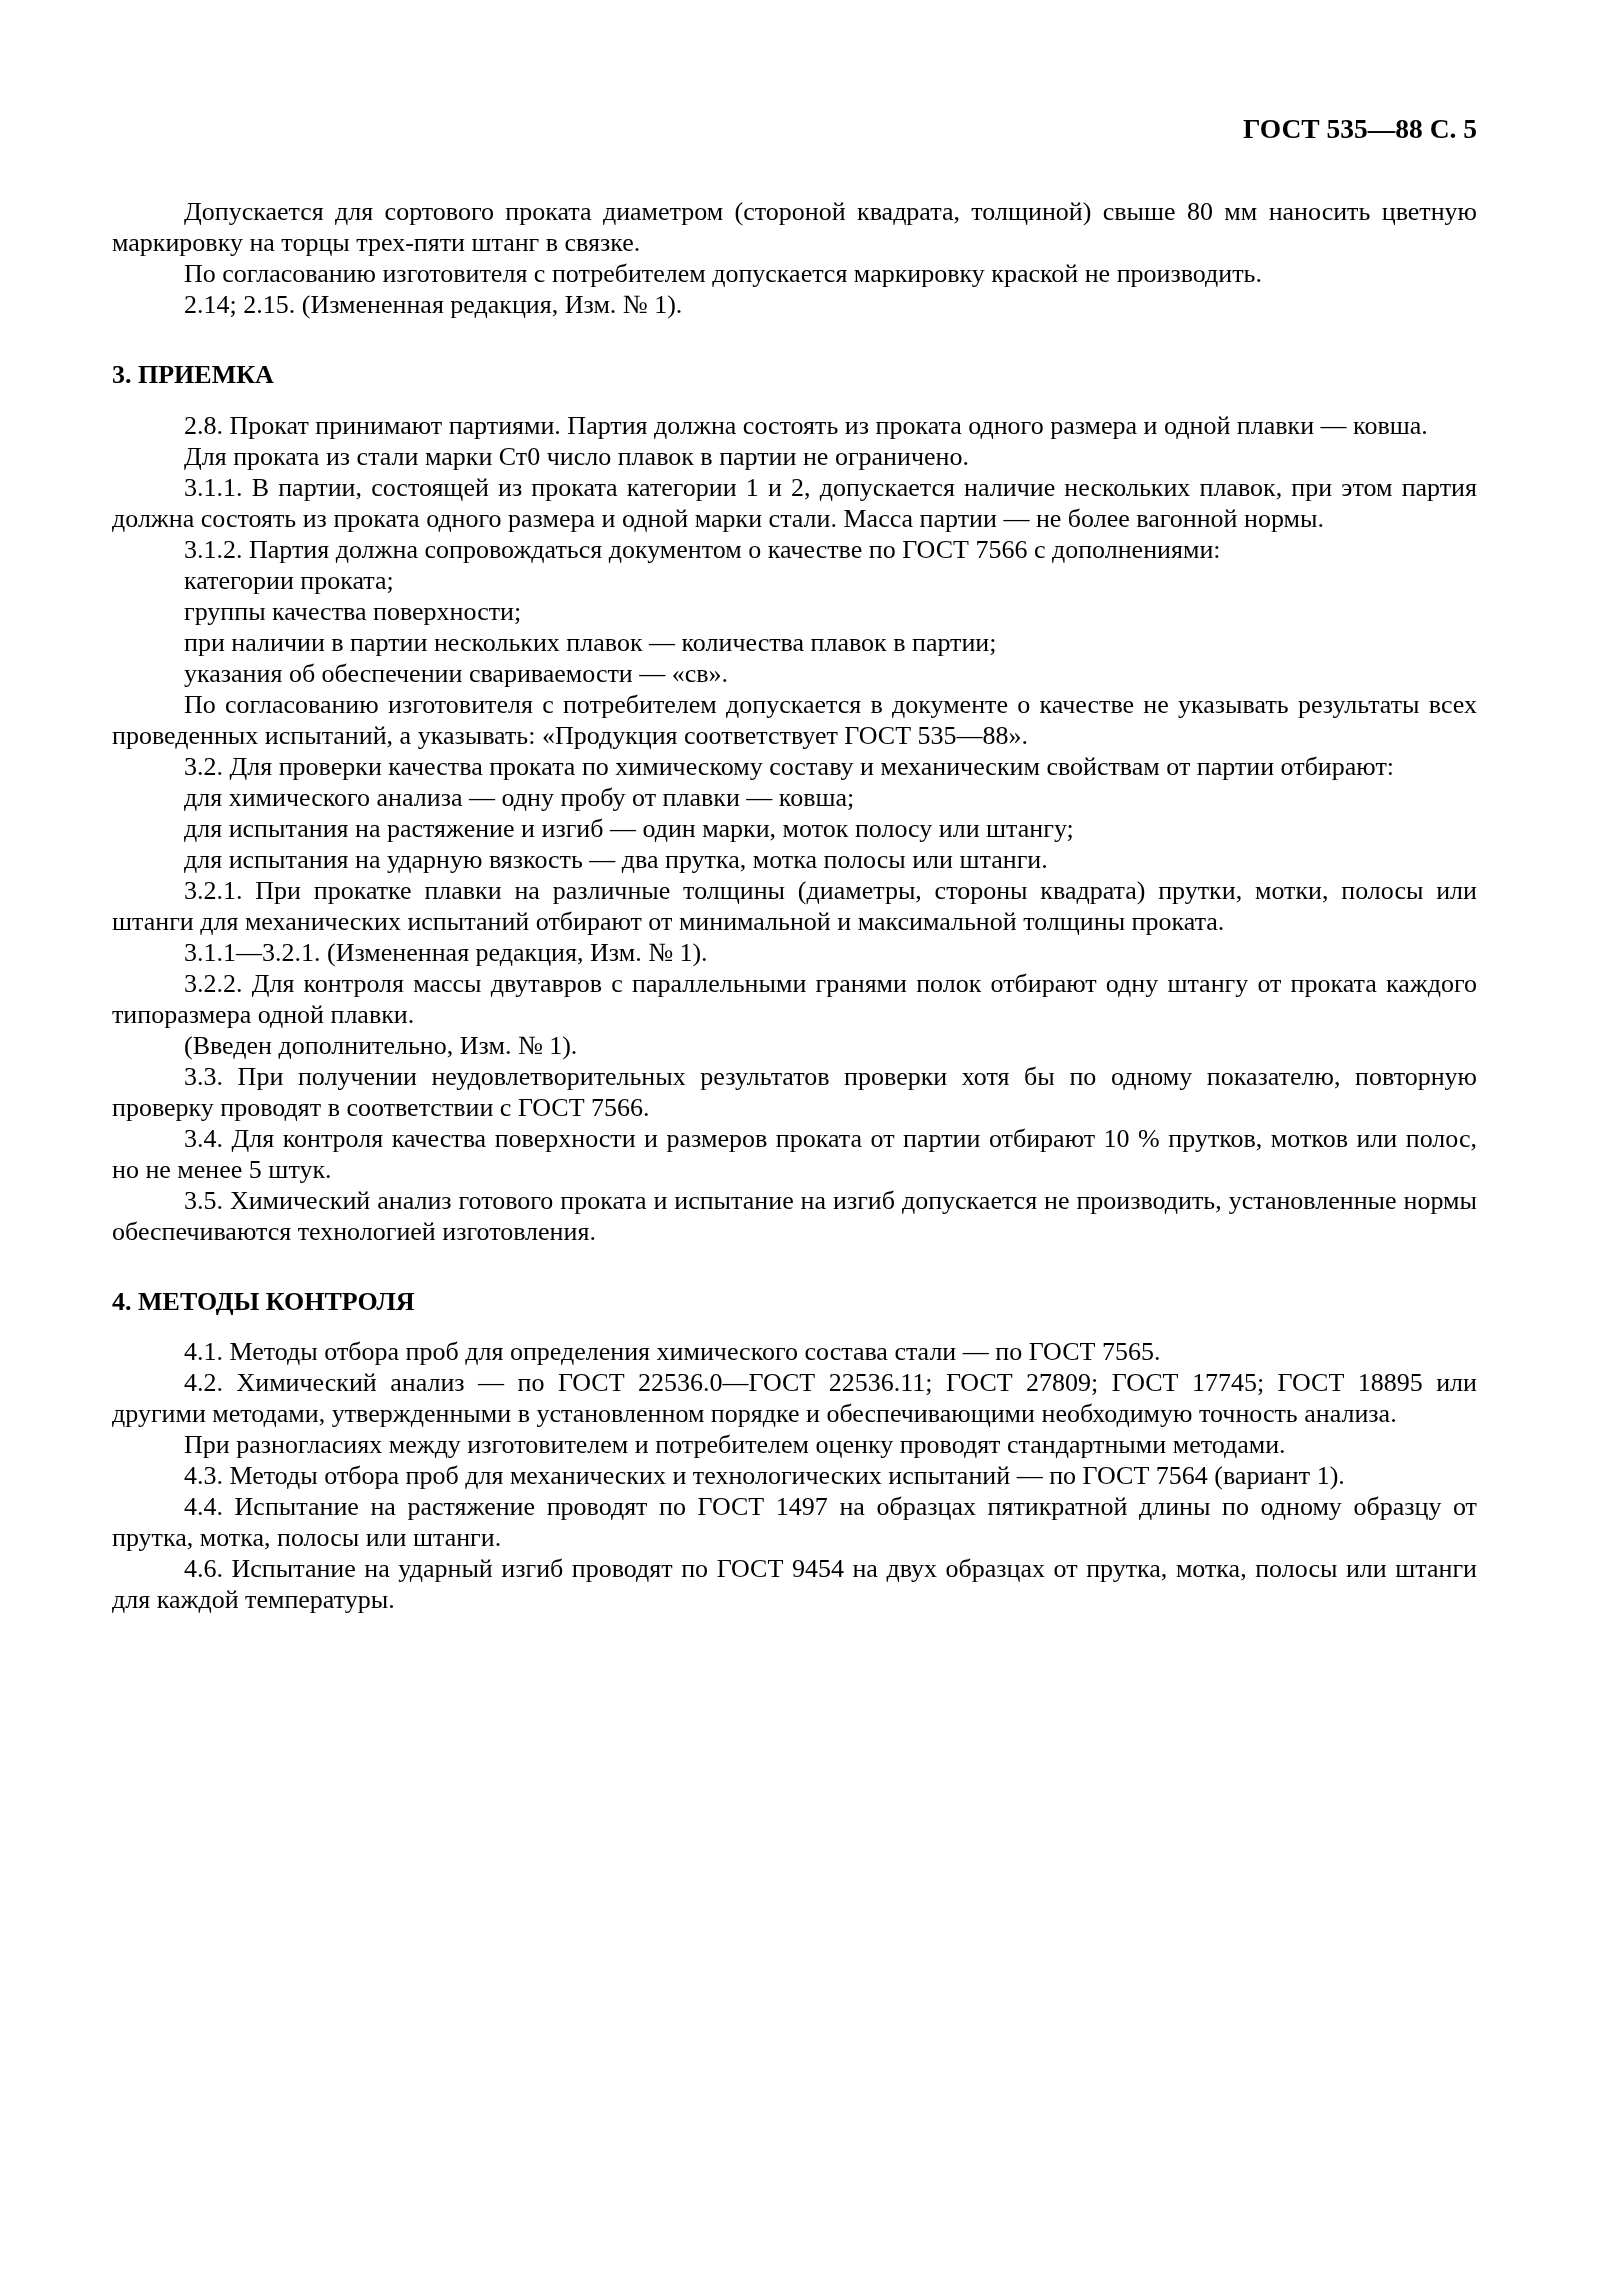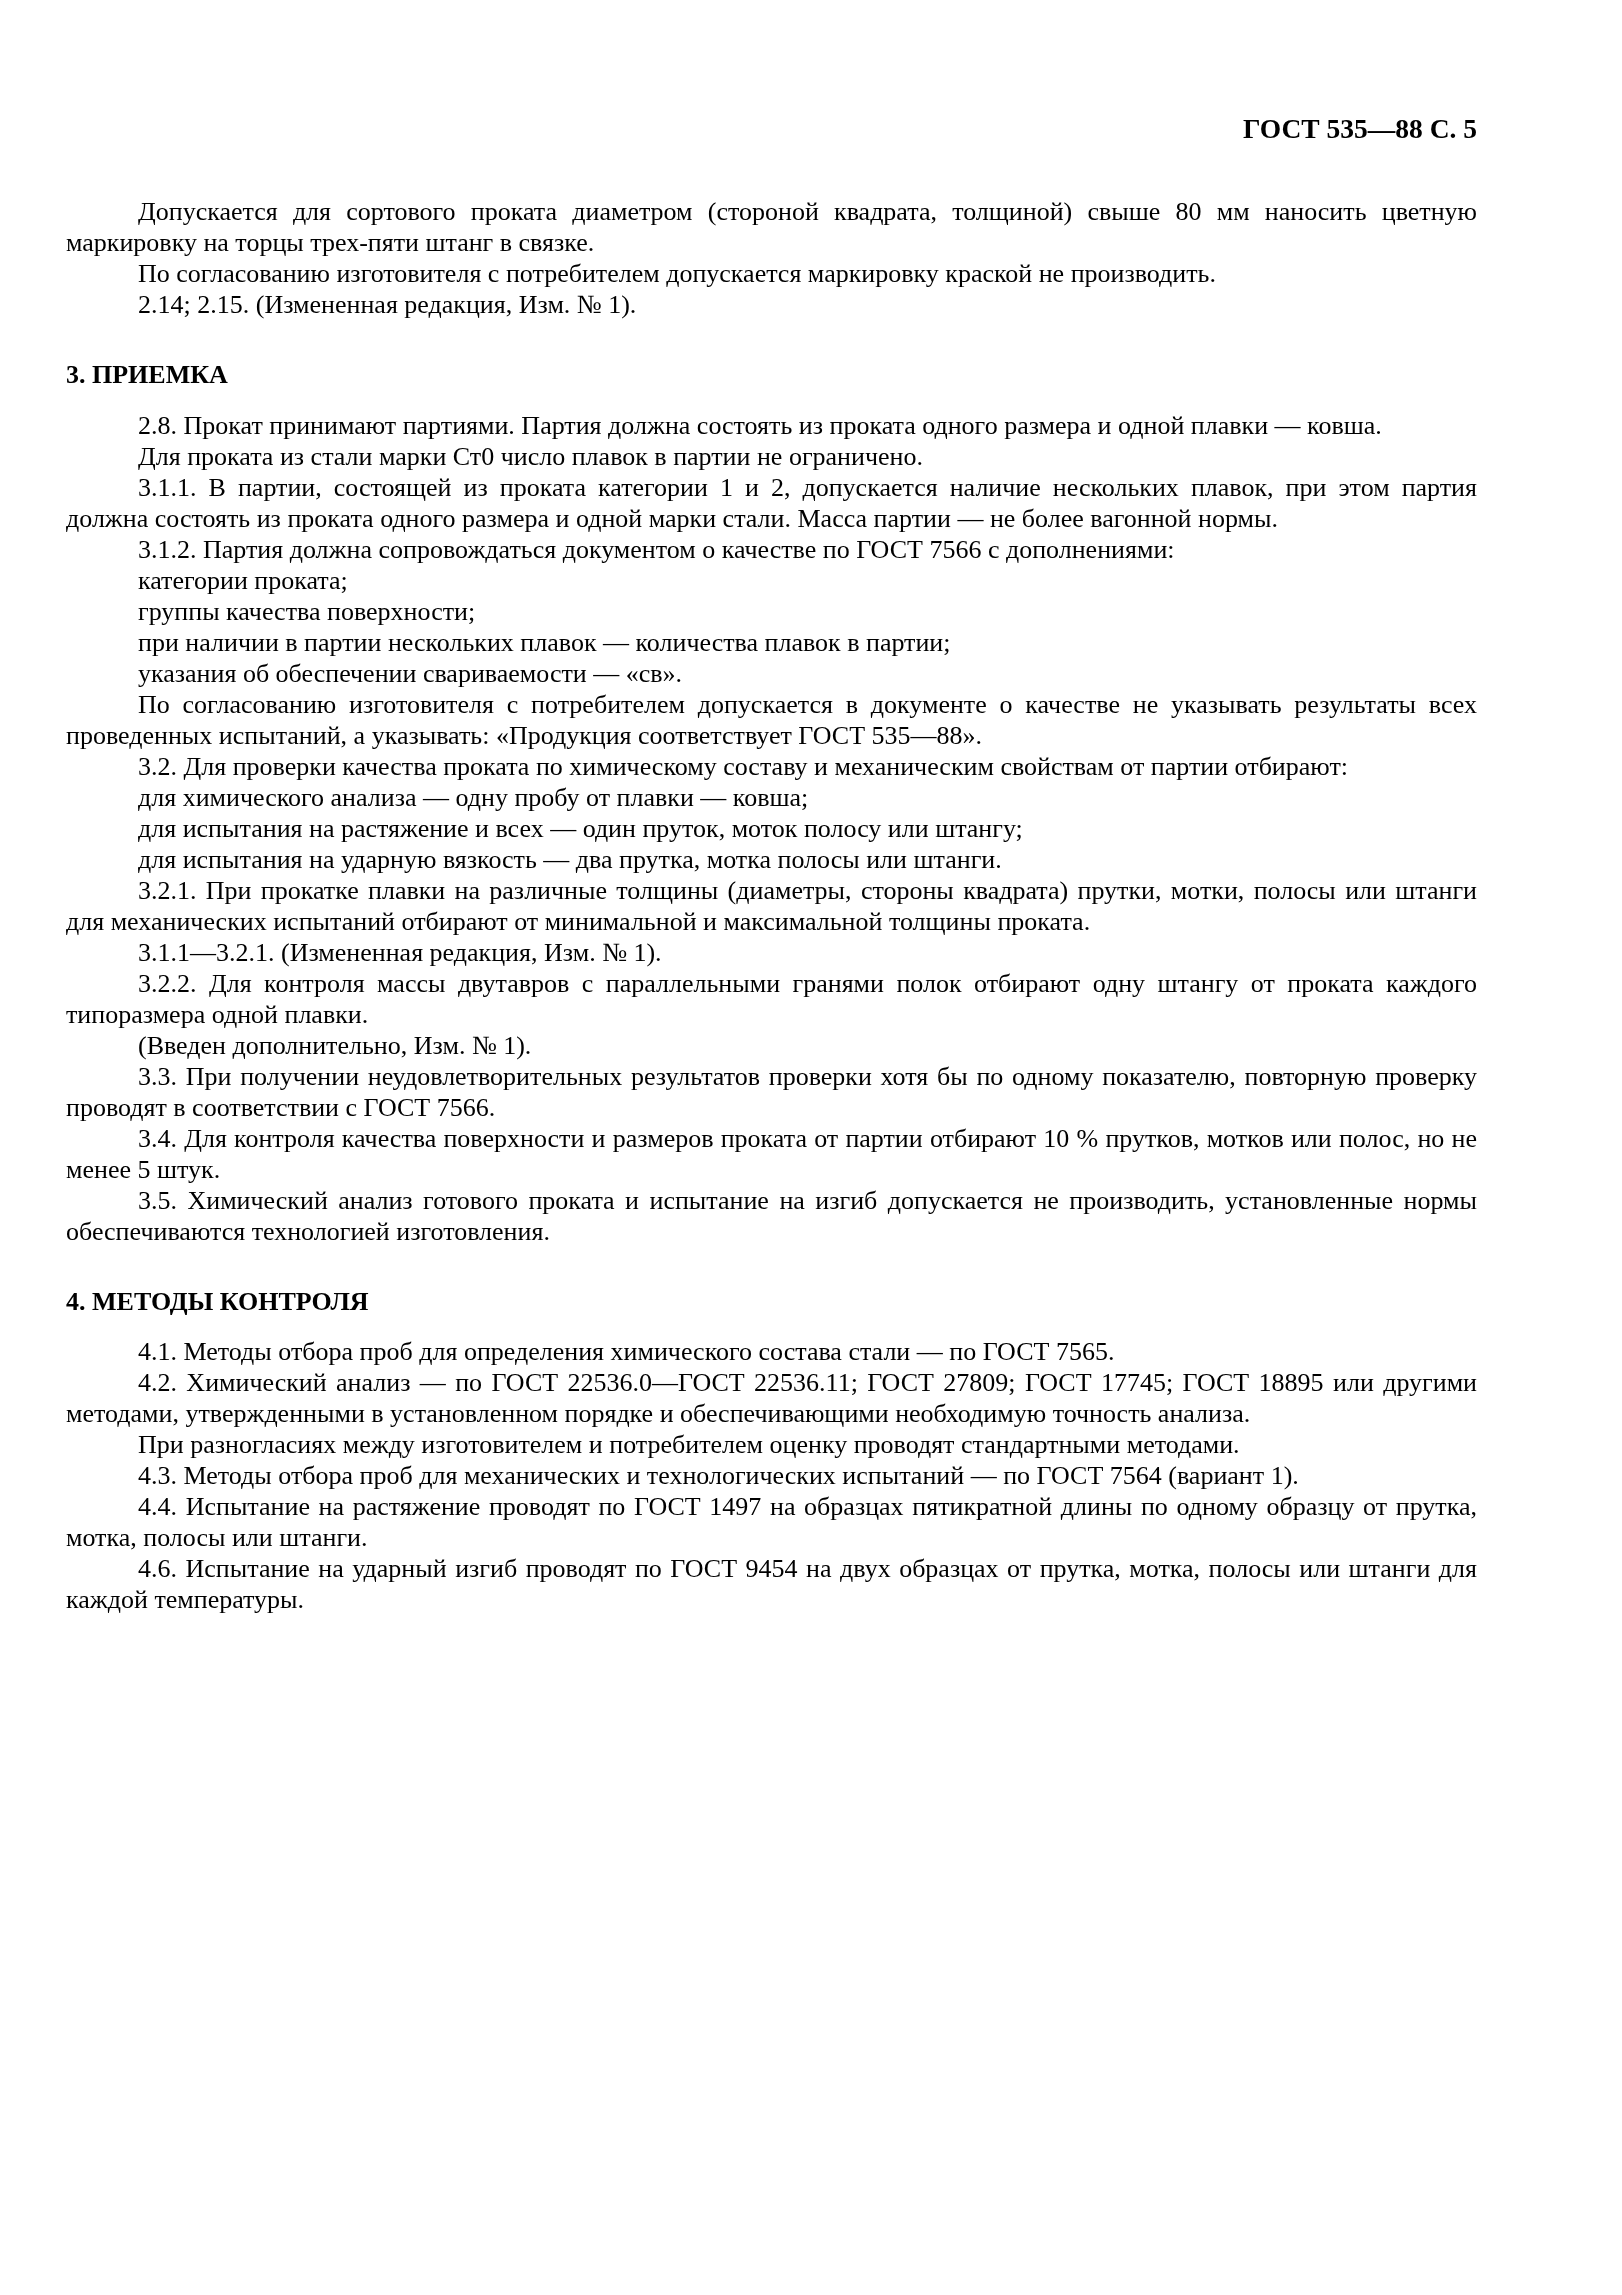--- a/index.html
+++ b/index.html
@@ -5,21 +5,21 @@
   html, body {
     margin: 0;
     padding: 0;
     background: #ffffff;
   }
   .page {
     width: 1622px;
     height: 2295px;
     background: #ffffff;
     box-sizing: border-box;
-    padding: 113px 145px 0 66px;
+    padding: 113px 145px 0 112px;
     font-family: "Liberation Serif", "DejaVu Serif", serif;
     font-size: 26px;
     line-height: 31px;
     color: #000000;
     overflow: hidden;
   }
   .page-header {
     text-align: right;
     font-weight: bold;
     font-size: 27.5px;
@@ -57,21 +57,21 @@
       <p class="block-paragraph">Для проката из стали марки Ст0 число плавок в партии не ограничено.</p>
       <p class="block-paragraph">3.1.1. В партии, состоящей из проката категории 1 и 2, допускается наличие нескольких плавок, при этом партия должна состоять из проката одного размера и одной марки стали. Масса партии — не более вагонной нормы.</p>
       <p class="block-paragraph">3.1.2. Партия должна сопровождаться документом о качестве по ГОСТ 7566 с дополнениями:</p>
       <p class="block-paragraph">категории проката;</p>
       <p class="block-paragraph">группы качества поверхности;</p>
       <p class="block-paragraph">при наличии в партии нескольких плавок — количества плавок в партии;</p>
       <p class="block-paragraph">указания об обеспечении свариваемости — «св».</p>
       <p class="block-paragraph">По согласованию изготовителя с потребителем допускается в документе о качестве не указывать результаты всех проведенных испытаний, а указывать: «Продукция соответствует ГОСТ 535—88».</p>
       <p class="block-paragraph">3.2. Для проверки качества проката по химическому составу и механическим свойствам от партии отбирают:</p>
       <p class="block-paragraph">для химического анализа — одну пробу от плавки — ковша;</p>
-      <p class="block-paragraph">для испытания на растяжение и всех — один пруток, моток полосу или штангу;</p>
+      <p class="block-paragraph">для испытания на растяжение и изгиб — один марки, моток полосу или штангу;</p>
       <p class="block-paragraph">для испытания на ударную вязкость — два прутка, мотка полосы или штанги.</p>
       <p class="block-paragraph">3.2.1. При прокатке плавки на различные толщины (диаметры, стороны квадрата) прутки, мотки, полосы или штанги для механических испытаний отбирают от минимальной и максимальной толщины проката.</p>
       <p class="block-paragraph"><span>3.1.1—3.2.1. </span><span class="amend-note">(Измененная редакция, Изм. № 1).</span></p>
       <p class="block-paragraph">3.2.2. Для контроля массы двутавров с параллельными гранями полок отбирают одну штангу от проката каждого типоразмера одной плавки.</p>
       <p class="block-paragraph"><span class="amend-note">(Введен дополнительно, Изм. № 1).</span></p>
       <p class="block-paragraph">3.3. При получении неудовлетворительных результатов проверки хотя бы по одному показа­телю, повторную проверку проводят в соответствии с ГОСТ 7566.</p>
       <p class="block-paragraph">3.4. Для контроля качества поверхности и размеров проката от партии отбирают 10 % прутков, мотков или полос, но не менее 5 штук.</p>
       <p class="block-paragraph">3.5. Химический анализ готового проката и испытание на изгиб допускается не производить, установленные нормы обеспечиваются технологией изготовления.</p>
       <h2 class="block-heading">4. МЕТОДЫ КОНТРОЛЯ</h2>
       <p class="block-paragraph">4.1. Методы отбора проб для определения химического состава стали — по ГОСТ 7565.</p>

